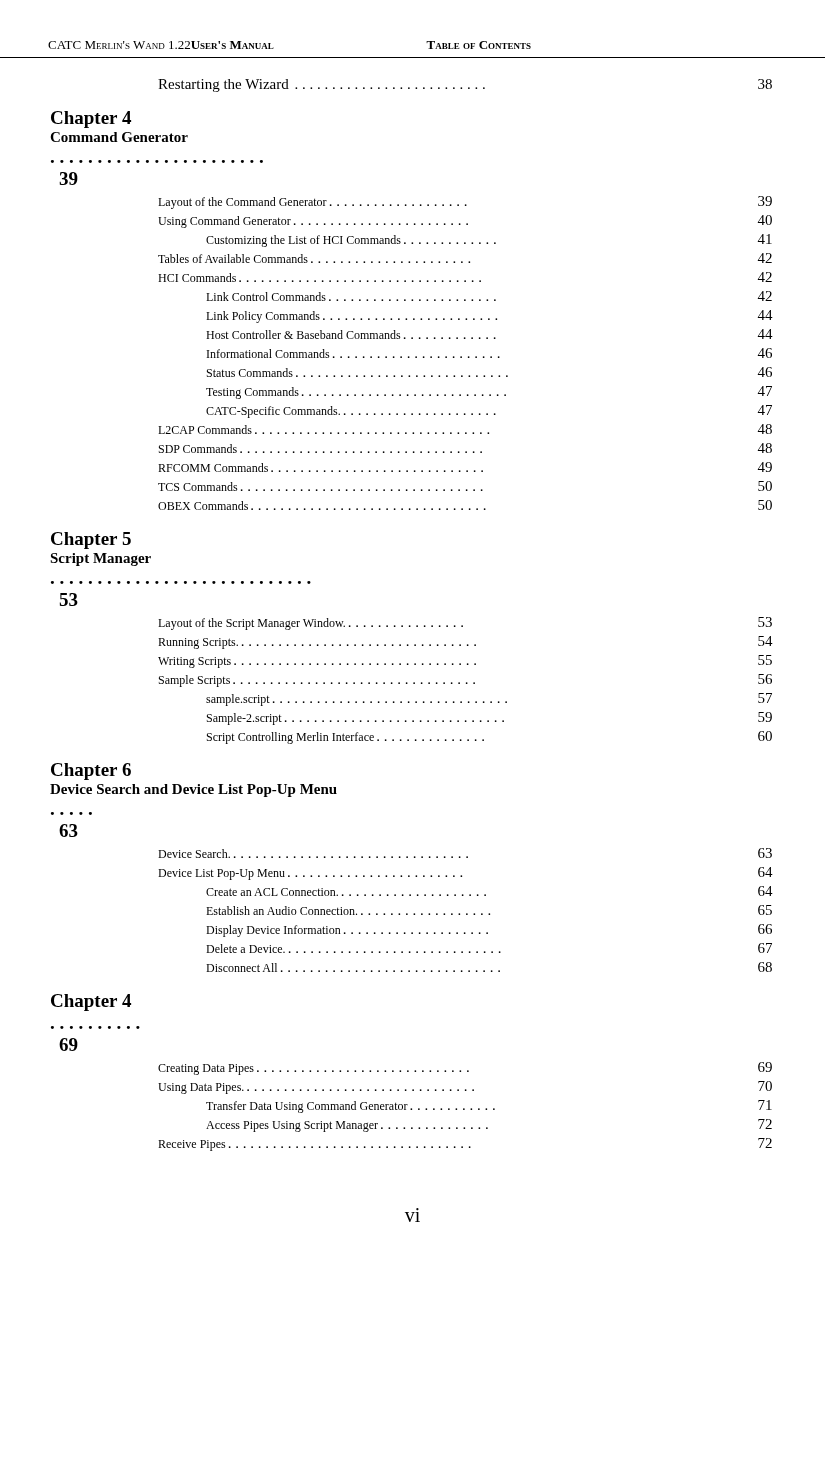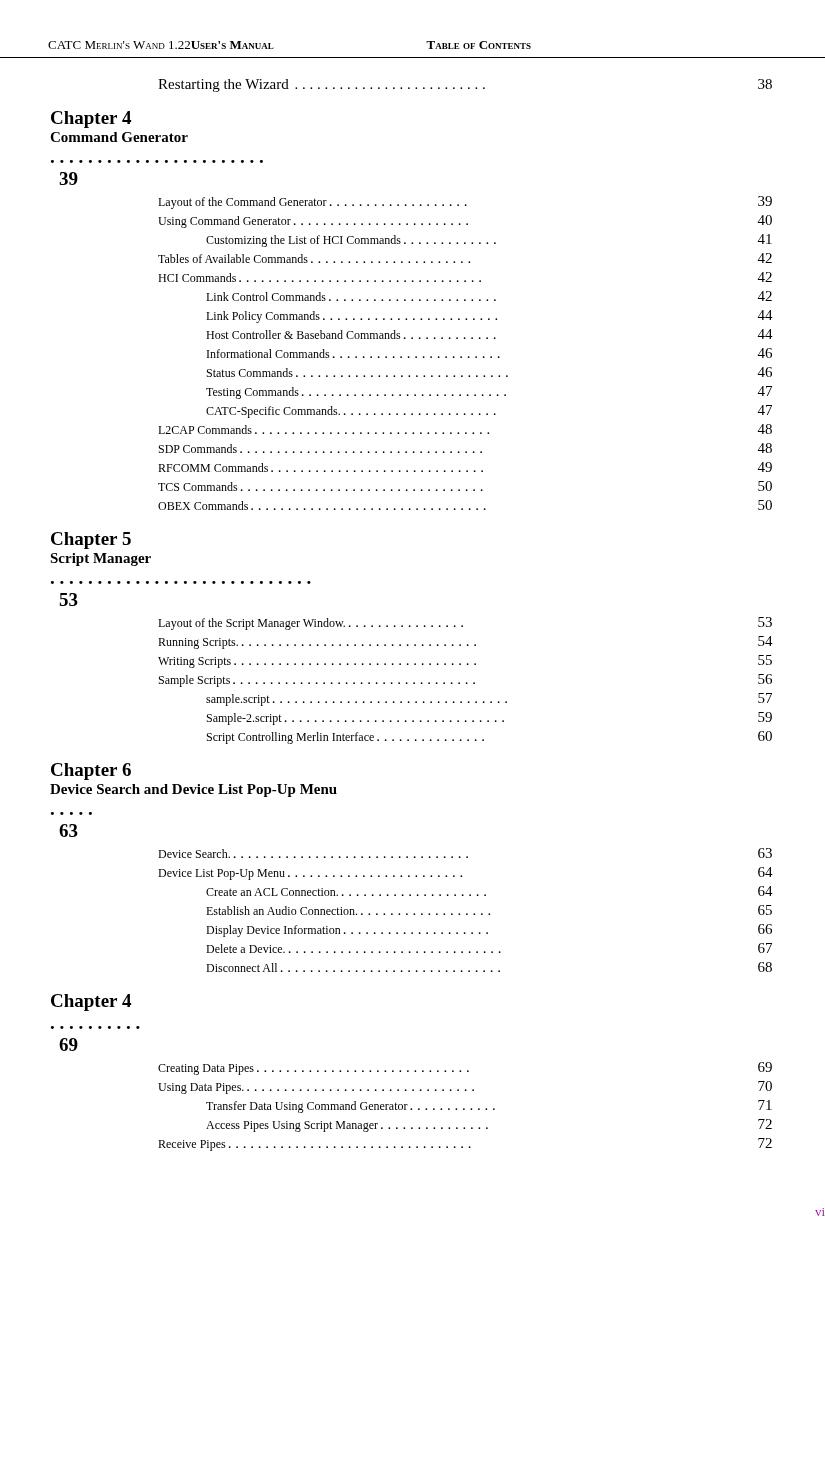--- a/index.html
+++ b/index.html
@@ -99,24 +99,24 @@
 
     
     .indent-1 { padding-left: 110px; }
     .indent-2 { padding-left: 158px; }
 
     .section-title {
       font-size: 12px;
     }
 
     .page-footer {
-      text-align: right;
-      font-size: 13px;
+      text-align: center;
+      font-size: 20px;
       padding: 10px 0 0 0;
-      color: #a21caf;
+      color: #000000;
     }
 
     .top-entry {
       margin-bottom: 10px;
     }
   </style>
 </head>
 <body>
 
 <div class="page-header">

